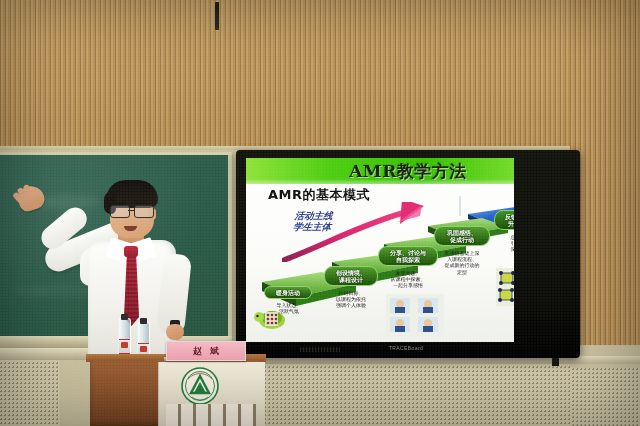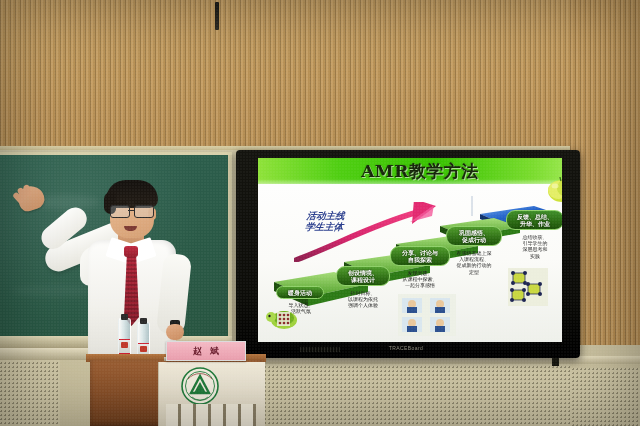--- a/index.html
+++ b/index.html
@@ -56,22 +56,22 @@
       linear-gradient(160deg,#2f6350 0%,#2b5c4a 35%,#27543f 100%);
     border-right:4px solid #cfc7a3;}
   .board-smudge{position:absolute;background:rgba(255,255,255,.07);border-radius:50%;filter:blur(3px);}
   .board-tray{position:absolute;left:-4px;top:336px;width:236px;height:12px;
     background:linear-gradient(180deg,#ded6b4,#a89e7c);}
 
   
   .tv-bezel{position:absolute;left:236px;top:150px;width:344px;height:208px;
     background:linear-gradient(180deg,#14140f 0%,#0c0c08 70%,#000 100%);
     border-radius:4px;box-shadow:0 3px 10px rgba(0,0,0,.55);}
-  .tv-inner{position:absolute;left:246px;top:158px;width:304px;height:184px;
-    background:#f4f5f0;overflow:hidden;margin-left:12px;}
+  .tv-inner{position:absolute;left:246px;top:158px;width:268px;height:184px;
+    background:#f4f5f0;overflow:hidden;}
   .tv-brand{position:absolute;left:374px;top:344px;width:64px;height:7px;
     display:flex;align-items:center;justify-content:center;
     font-size:5px;letter-spacing:.4px;color:#8d8a7c;font-family:"Liberation Sans",sans-serif;}
   .tv-vent{position:absolute;left:300px;top:347px;width:40px;height:5px;
     background:repeating-linear-gradient(90deg,#2a2a24 0 1px,#0b0b08 1px 3px);opacity:.8;}
   .tv-stand-l{position:absolute;left:258px;top:358px;width:7px;height:8px;background:#16160f;}
   .tv-stand-r{position:absolute;left:552px;top:358px;width:7px;height:8px;background:#16160f;}
 
   
   .slide{position:absolute;left:0;top:0;width:324px;height:184px;
@@ -233,20 +233,21 @@
 
       <svg class="apple" viewBox="0 0 33 26">
         <ellipse cx="17" cy="15" rx="14" ry="11" fill="#cfe23a"></ellipse>
         <ellipse cx="13" cy="14" rx="10" ry="9" fill="#e4ee66"></ellipse>
         <ellipse cx="20" cy="12" rx="8" ry="8" fill="#b9d92a" opacity=".55"></ellipse>
         <path d="M17 5 q2 -4 7 -4 q-3 4 -7 4z" fill="#4e9b1c"></path>
         <path d="M16 5 q-1 -3 -1 -4" stroke="#3c6b18" stroke-width="1.3" fill="none"></path>
         <ellipse cx="10" cy="10" rx="3.5" ry="2.5" fill="#f4f8b0" opacity=".7"></ellipse>
       </svg>
 
+      <div class="slide-sub">AMR的基本模式</div>
 
       <div class="hand-note">
         <div>活动主线</div>
         <div>学生主体</div>
       </div>
 
       <svg class="arrow-svg" viewBox="0 0 160 60">
         <defs>
           <linearGradient id="pg" x1="0" y1="1" x2="1" y2="0">
             <stop offset="0" stop-color="#8f1f4e"></stop>

